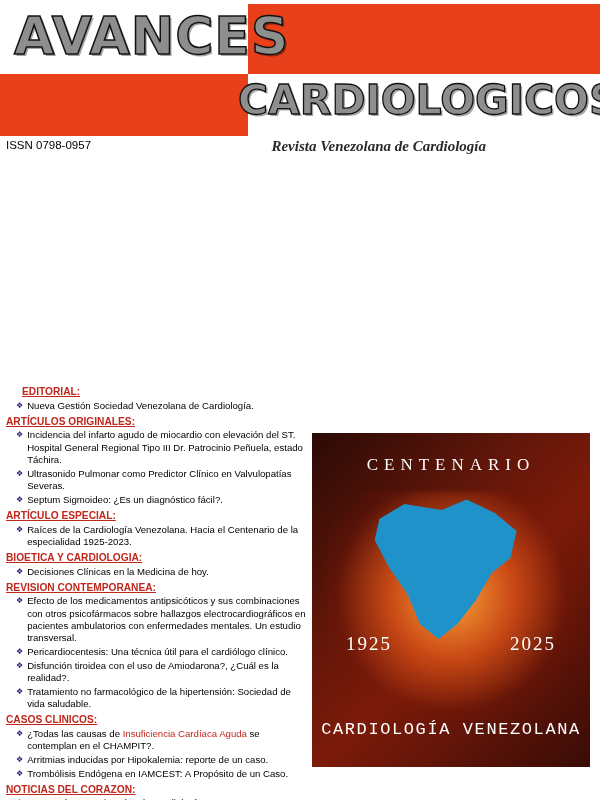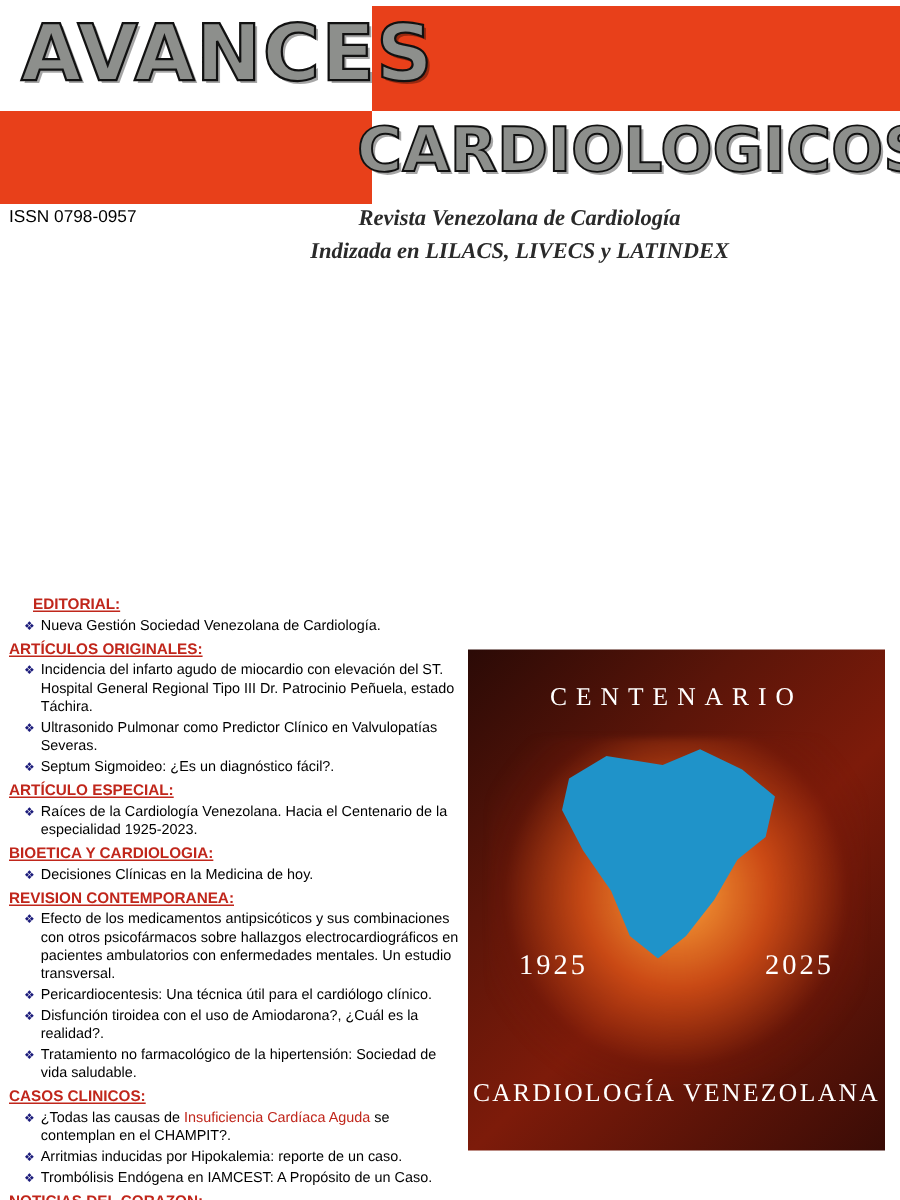--- a/index.html
+++ b/index.html
@@ -90,21 +90,21 @@
     line-height: 1.28;
   }
   .sect-head {
     color: #c0261b;
     font-weight: bold;
     font-size: 10.2px;
     text-decoration: underline;
     margin-top: 3px;
     margin-bottom: 1px;
   }
-  .sect-head.first { margin-top: 12px; padding-left: 16px; }
+  .sect-head.first { margin-top: 0; padding-left: 16px; }
   .item {
     display: flex;
     align-items: flex-start;
     margin: 1.5px 0 1.5px 0;
     padding-left: 10px;
   }
   .bullet {
     color: #1a1a7a;
     font-size: 8px;
     line-height: 1.5;
@@ -159,40 +159,39 @@
     letter-spacing: 2px;
     z-index: 4;
   }
   .year-left { left: 34px; }
   .year-right { right: 34px; }
   .cardio-venezolana {
     position: absolute;
     bottom: 28px; left: 0; width: 100%;
     text-align: center;
     color: #ffffff;
-    font-family: Liberation Serif, serif;
+    font-family: Liberation Mono, monospace;
     font-size: 17px;
     letter-spacing: 1.6px;
     z-index: 4;
   }
 </style>
 </head>
 <body>
 
 <div class="masthead">
   <div class="red-block-top"></div>
   <div class="red-block-left"></div>
   <div class="title-avances">AVANCES</div>
   <div class="title-cardiologicos">CARDIOLOGICOS</div>
   <div class="issn-block">
     <div>ISSN 0798-0957</div>
   </div>
   <div class="subtitle-block">
     <div>Revista Venezolana de Cardiología</div>
-    <div>Indizada en LILACS, LIVECS y LATINDEX</div>
   </div>
 </div>
 
 <div class="content">
 
   <div class="toc" id="toc">
       <div class="sect-head first">EDITORIAL:</div>
       <div class="item">
         <span class="bullet">❖</span>
         <span class="item-text">Nueva Gestión Sociedad Venezolana de Cardiología.</span>

